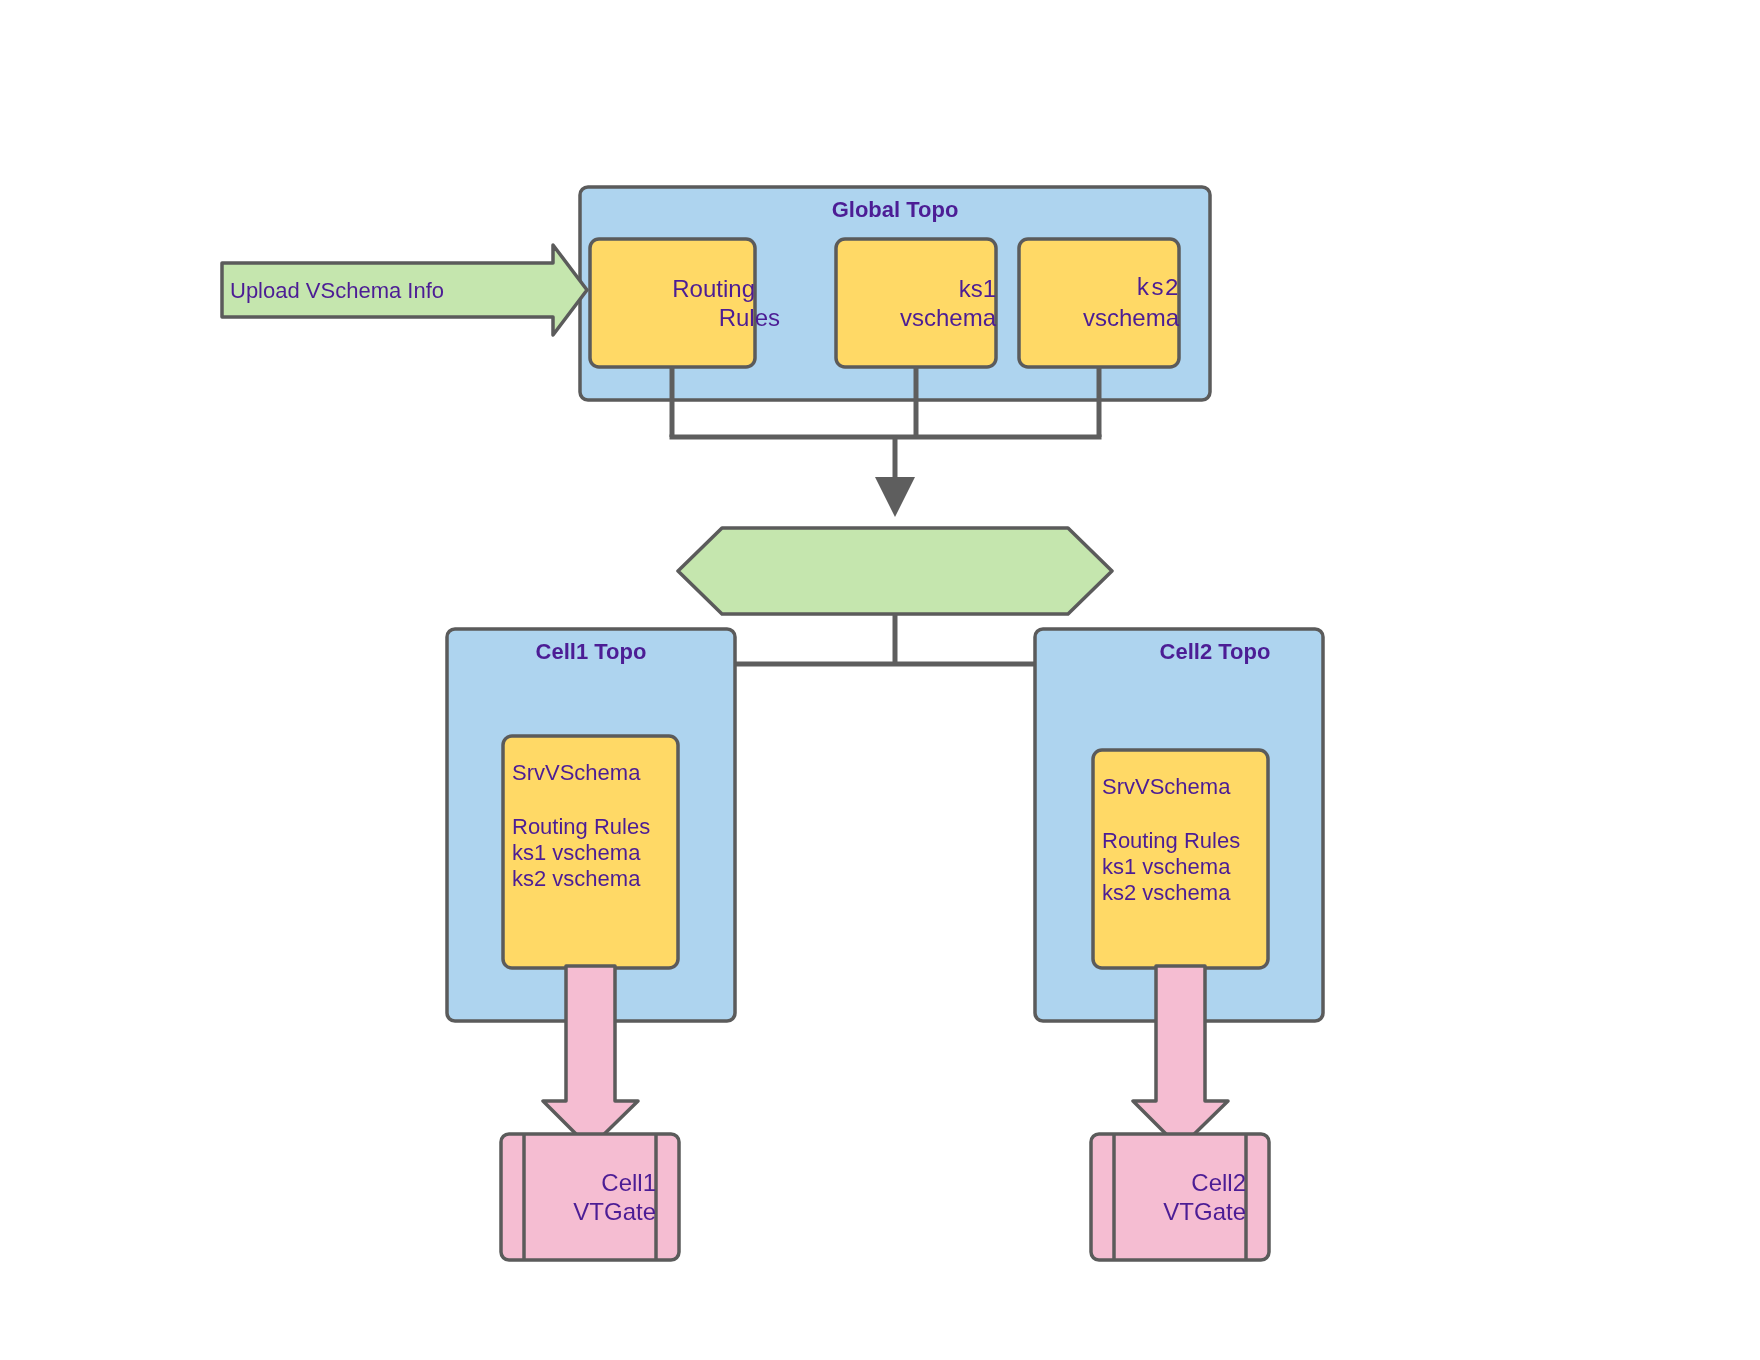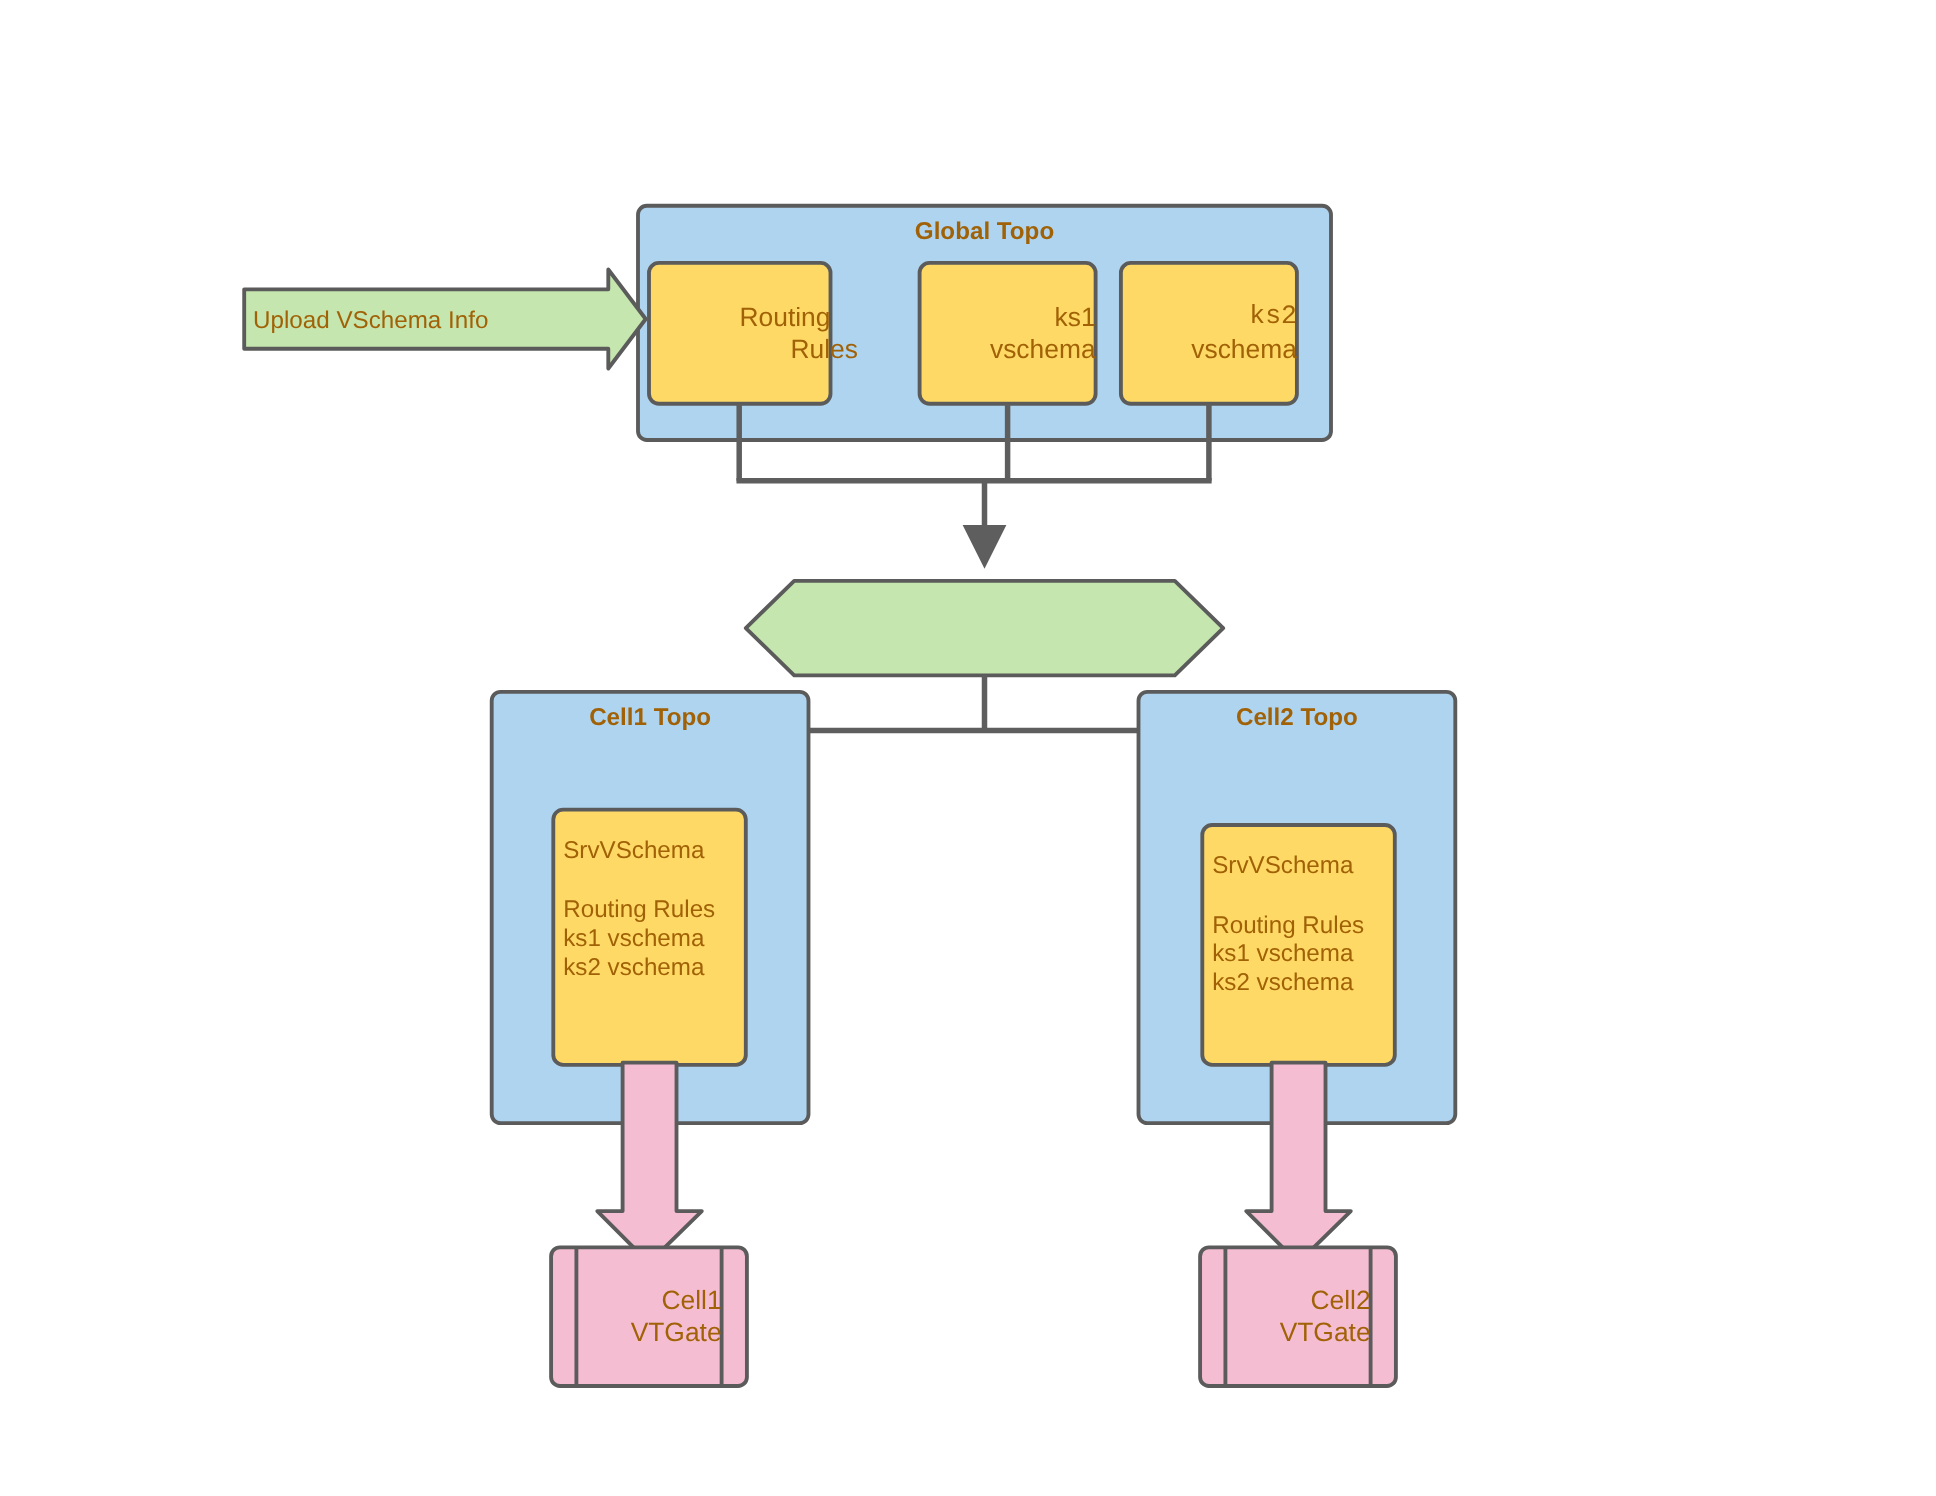--- a/index.html
+++ b/index.html
@@ -19,21 +19,21 @@
   }
   svg.layer {
     position: absolute;
     left: 0;
     top: 0;
     width: 1760px;
     height: 1360px;
   }
   .node-text {
     position: absolute;
-    color: #a16207;
+    color: #4c1d95;
     line-height: 1.28;
     white-space: pre;
     pointer-events: none;
   }
   .t-container-title {
     font-size: 22px;
     font-weight: bold;
     text-align: center;
   }
   .t-box {
@@ -120,21 +120,21 @@
   <div class="node-text t-box" style="left:1019px; top:303px; width:160px;">vschema</div>
 
 
   <div class="node-text t-container-title" style="left:447px; top:638px; width:288px;">Cell1 Topo</div>
 
   <div class="node-text t-left" style="left:512px; top:759px; width:170px;">SrvVSchema</div>
   <div class="node-text t-left" style="left:512px; top:813px; width:170px;">Routing Rules</div>
   <div class="node-text t-left" style="left:512px; top:839px; width:170px;">ks1 vschema</div>
   <div class="node-text t-left" style="left:512px; top:865px; width:170px;">ks2 vschema</div>
 
-  <div class="node-text t-container-title" style="left:1035px; top:638px; width:288px;">Cell2 Topo</div>
+  <div class="node-text t-container-title" style="left:1035px; top:638px; width:288px;padding-left:36px;">Cell2 Topo</div>
 
   <div class="node-text t-left" style="left:1102px; top:773px; width:170px;">SrvVSchema</div>
   <div class="node-text t-left" style="left:1102px; top:827px; width:170px;">Routing Rules</div>
   <div class="node-text t-left" style="left:1102px; top:853px; width:170px;">ks1 vschema</div>
   <div class="node-text t-left" style="left:1102px; top:879px; width:170px;">ks2 vschema</div>
 
   <div class="node-text t-box" style="left:524px; top:1168px; width:132px;">Cell1</div>
   <div class="node-text t-box" style="left:524px; top:1197px; width:132px;">VTGate</div>
 
   <div class="node-text t-box" style="left:1114px; top:1168px; width:132px;">Cell2</div>

